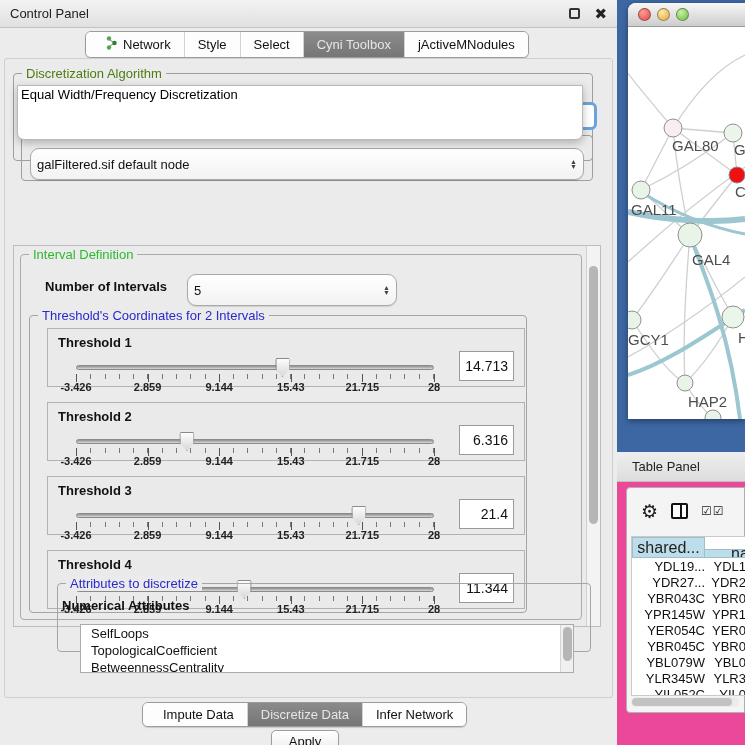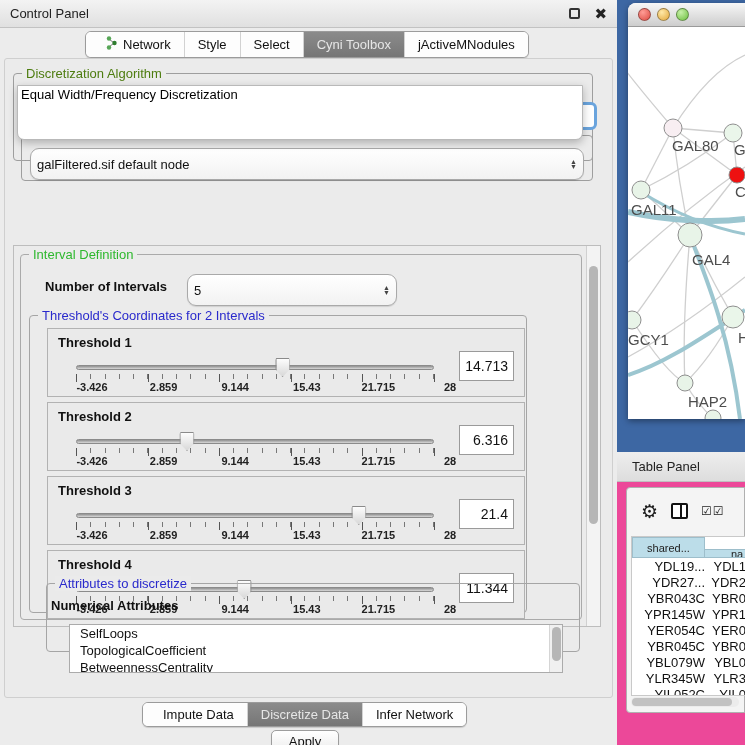--- a/index.html
+++ b/index.html
@@ -53,33 +53,33 @@
   .popup .pitem { font-size:13px; color:#000; padding:1px 3px; }
   .popup .pitem.bold { font-weight:bold; }
 
   
   .scrollpane { position:absolute; left:8px; top:186px; width:588px; height:382px;
     border:1px solid #bdbdbd; background:#ebebeb; }
   .vscroll { position:absolute; right:0; top:0; width:14px; height:100%; background:#f3f3f3; border-left:1px solid #d0d0d0; }
   .vscroll .thumb { position:absolute; left:2px; width:9px; border-radius:5px; background:#b6b6b6; }
 
   
-  .thr-panel { position:absolute; left:17px; width:478px; height:69px; border:1px solid #b2b2b2; background:#eaeaea; }
+  .thr-panel { position:absolute; left:17px; width:478px; height:59px; border:1px solid #b2b2b2; background:#eaeaea; }
   .thr-title { position:absolute; left:10px; top:6px; font-size:13px; font-weight:bold; color:#111; }
   .slider-zone { position:absolute; left:28px; top:30px; width:358px; height:34px; }
   .track { position:absolute; left:0; top:6px; width:100%; height:5px; border-radius:3px;
     background:linear-gradient(#8f8f8f,#d9d9d9); border:1px solid #8b8b8b; }
   .thumb-sl { position:absolute; top:-1px; width:15px; height:19px; transform:translateX(-50%);
     background:linear-gradient(#fdfdfd,#d8d8d8); border:1px solid #8a8a8a;
     clip-path:polygon(8% 0,92% 0,100% 10%,100% 58%,50% 100%,0 58%,0 10%); }
   .ticks { position:absolute; left:0; top:15px; width:100%; height:5px;
     background:repeating-linear-gradient(to right,#777 0px,#777 1px,transparent 1px,transparent 14.28px); }
   .ticks-major { position:absolute; left:0; top:15px; width:100%; height:8px; }
   .ticks-major i { position:absolute; top:0; width:1px; height:8px; background:#555; }
-  .tick-labels { position:absolute; left:16px; top:22px; width:100%; height:12px;padding-left:45px; }
+  .tick-labels { position:absolute; left:0; top:22px; width:100%; height:12px;padding-left:45px; }
   .tick-labels span { position:absolute; transform:translateX(-50%); font-size:11px; font-weight:bold; color:#222; white-space:nowrap; }
   .val-box { position:absolute; right:10px; top:22px; width:55px; height:30px; background:#fff; border:1px solid #9a9a9a;
     font-size:14px; color:#111; text-align:right; padding:6px 5px 0 0; }
 
   
   .attr-list { position:absolute; left:22px; top:40px; width:494px; height:49px; background:#fff; border:1px solid #ababab; overflow:hidden; }
   .attr-list .item { font-size:13px; color:#111; padding:1px 0 0 10px; height:17px; }
   .attr-scroll { position:absolute; right:0; top:0; width:13px; height:100%; background:#f0f0f0; border-left:1px solid #d5d5d5; }
   .attr-scroll .thumb { position:absolute; left:2px; top:2px; width:9px; height:34px; background:#b6b6b6; border-radius:5px; }
 
@@ -107,21 +107,21 @@
     display:flex; align-items:center; padding-left:15px; font-size:13px; color:#222; }
   .table-outer { position:absolute; left:9px; top:487px; width:119px; height:226px; background:#f4f4f4;
     border:1px solid #b0b0b0; border-radius:4px 0 0 4px; }
   .table-toolbar { position:absolute; left:4px; top:6px; width:115px; height:34px; display:flex; align-items:center; gap:13px; padding-left:10px; }
   .gear-ic { font-size:19px; color:#1a1a1a; line-height:19px; }
   .cols-ic { width:17px; height:16px; border:2px solid #111; border-radius:2px; background:#fff; position:relative; }
   .cols-ic:after { content:""; position:absolute; left:50%; top:0; width:2px; height:100%; background:#111; }
   .checks-ic { font-size:12px; color:#222; letter-spacing:1px; }
   .dtable { position:absolute; left:4px; top:48px; width:115px; height:160px; overflow:hidden; background:#fff; border:1px solid #c9c9c9; border-right:none; }
   .dtable .hrow { display:flex; height:21px; }
-  .dtable .hcell { background:#bcdde9; border:1px solid #9dbecb; border-left:none; font-size:11px; color:#222;
+  .dtable .hcell { background:#bcdde9; border:1px solid #9dbecb; border-left:none; font-size:16px; color:#222;
     display:flex; align-items:center; justify-content:center; overflow:hidden; white-space:nowrap; }
   .dtable .hcell:first-child { border-left:1px solid #9dbecb; width:73px; flex:none; }
   .dtable .hcell:last-child { flex:1; justify-content:flex-start; padding-left:26px;margin-top:12px; }
   .dtable .trow { display:flex; height:16px; }
   .dtable .tcell { font-size:13px; color:#111; white-space:nowrap; overflow:hidden; padding-top:1px; }
   .dtable .tcell:first-child { width:73px; flex:none; padding-left:8px; }
   .dtable .tcell:last-child { flex:1; padding-left:5px; }
   .hscroll { position:absolute; left:4px; top:209px; width:108px; height:10px; background:#ececec; border-radius:5px; }
   .hscroll .thumb { position:absolute; left:1px; top:1px; width:100px; height:8px; background:#c2c2c2; border-radius:4px; }
 
@@ -310,21 +310,21 @@
               <div class="val-box">11.344</div>
             </div>
 
           </div>
         </div>
         <div class="vscroll">
           <div class="thumb" style="top:20px; height:258px;"></div>
         </div>
       </div>
 
-      <div class="group" style="left:41px; top:524px; width:534px; height:69px; border-color:#a5a5a5;">
+      <div class="group" style="left:52px; top:524px; width:534px; height:69px; border-color:#a5a5a5;">
         <span class="gtitle blue">Attributes to discretize</span>
         <div style="position:absolute; left:4px; top:14px; font-size:13px; font-weight:bold; color:#111;">Numerical Attributes</div>
         <div class="attr-list">
           <div class="item">SelfLoops</div>
           <div class="item">TopologicalCoefficient</div>
           <div class="item">BetweennessCentrality</div>
           <div class="attr-scroll">
             <div class="thumb"></div>
           </div>
         </div>

